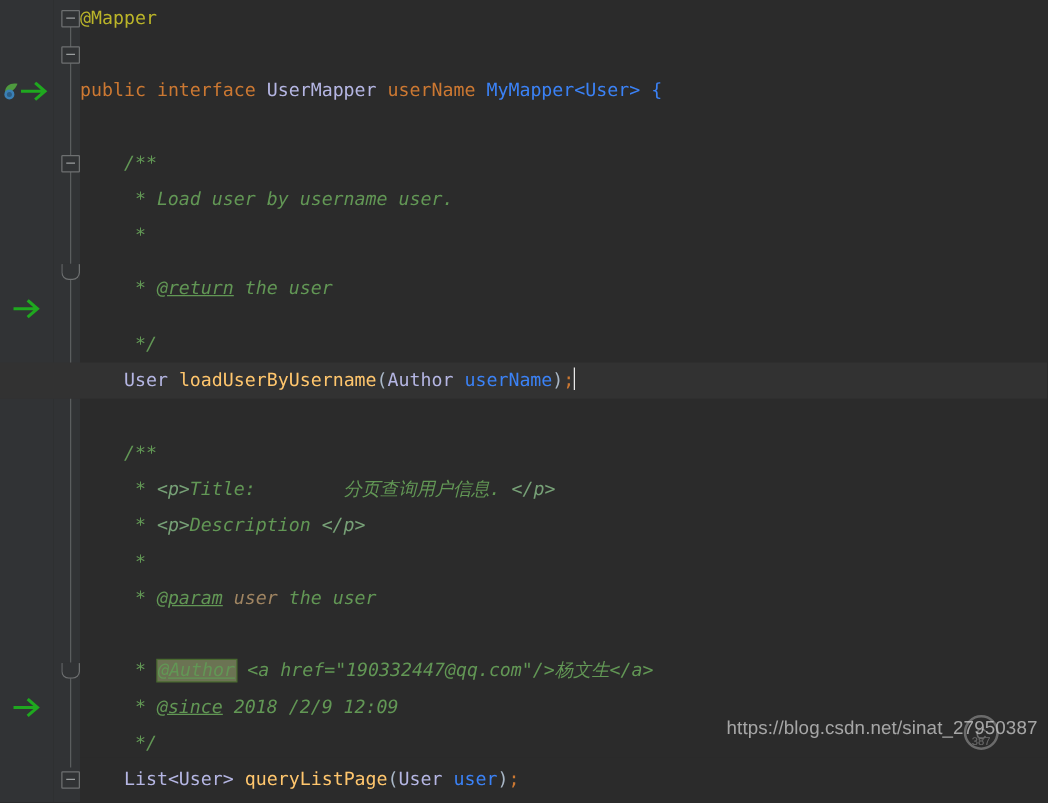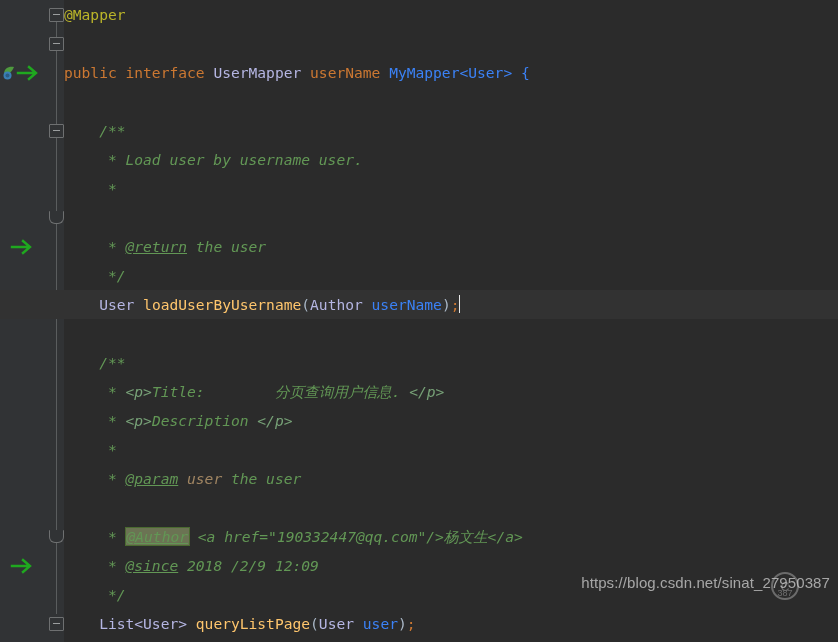--- a/index.html
+++ b/index.html
@@ -132,21 +132,21 @@
       </div>
     </div>
 
   <div class="codearea" id="codearea">
       <div class="line" style="top: 0px; left: 0px;"><span class="ann">@Mapper</span></div>
       <div class="line" style="top: 58px; left: 0px;"><span class="kw">public</span><span class="plain"> </span><span class="kw">interface</span><span class="plain"> </span><span class="ifc">UserMapper</span><span class="plain"> </span><span class="kw">userName</span><span class="plain"> </span><span class="cls">MyMapper&lt;User&gt; {</span></div>
       <div class="line" style="top: 87px; left: 0px;"></div>
       <div class="line" style="top: 116px; left: 35.16px;"><span class="doc">/**</span></div>
       <div class="line" style="top: 145px; left: 43.95px;"><span class="doc">* Load user by username user.</span></div>
       <div class="line" style="top: 174px; left: 43.95px;"><span class="doc">*</span></div>
-      <div class="line" style="top: 232px; left: 43.95px;"><span class="doc">* </span><span class="doctag">@return</span><span class="doc"> the user</span></div>
+      <div class="line" style="top: 216px; left: 43.95px;"><span class="doc">* </span><span class="doctag">@return</span><span class="doc"> the user</span></div>
       <div class="line" style="top: 261px; left: 43.95px;"><span class="doc">*/</span></div>
       <div class="curline" style="top: 290px; left: -64px;"></div>
       <div class="line" style="top: 290px; left: 35.16px;"><span class="ifc">User</span><span class="plain"> </span><span class="mth">loadUserByUsername</span><span class="plain">(</span><span class="ifc">Author</span><span class="plain"> </span><span class="cls">userName</span><span class="plain">)</span><span class="kw">;</span><span class="caret"></span></div>
       <div class="line" style="top: 319px; left: 0px;"></div>
       <div class="line" style="top: 348px; left: 35.16px;"><span class="doc">/**</span></div>
       <div class="line" style="top: 377px; left: 43.95px;"><span class="doc">* </span><span class="dochtml">&lt;p&gt;</span><span class="doc">Title:        分页查询用户信息. </span><span class="dochtml">&lt;/p&gt;</span></div>
       <div class="line" style="top: 406px; left: 43.95px;"><span class="doc">* </span><span class="dochtml">&lt;p&gt;</span><span class="doc">Description </span><span class="dochtml">&lt;/p&gt;</span></div>
       <div class="line" style="top: 435px; left: 43.95px;"><span class="doc">*</span></div>
       <div class="line" style="top: 464px; left: 43.95px;"><span class="doc">* </span><span class="doctag">@param</span><span class="doc"> </span><span class="docparam">user</span><span class="doc"> the user</span></div>
       <div class="line" style="top: 522px; left: 43.95px;"><span class="doc">* </span><span class="authorhl">@Author</span><span class="doc"> &lt;a href="190332447@qq.com"/&gt;杨文生&lt;/a&gt;</span></div>

